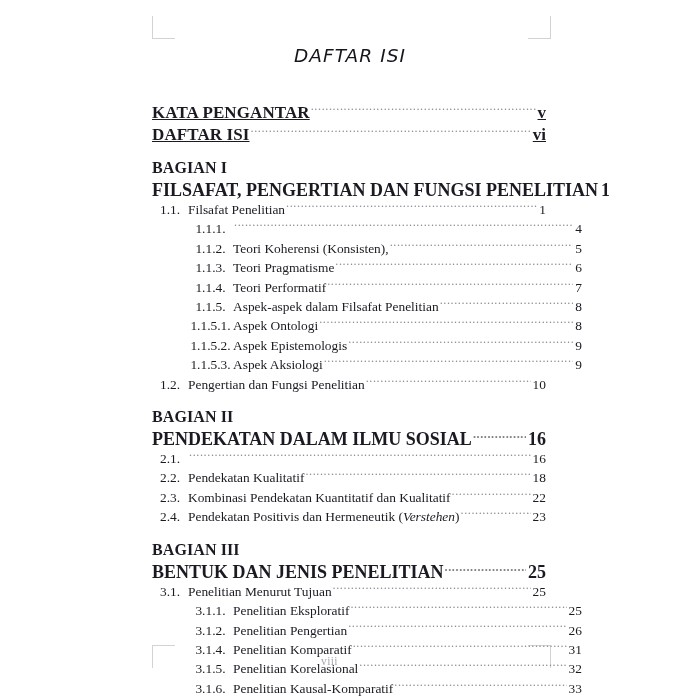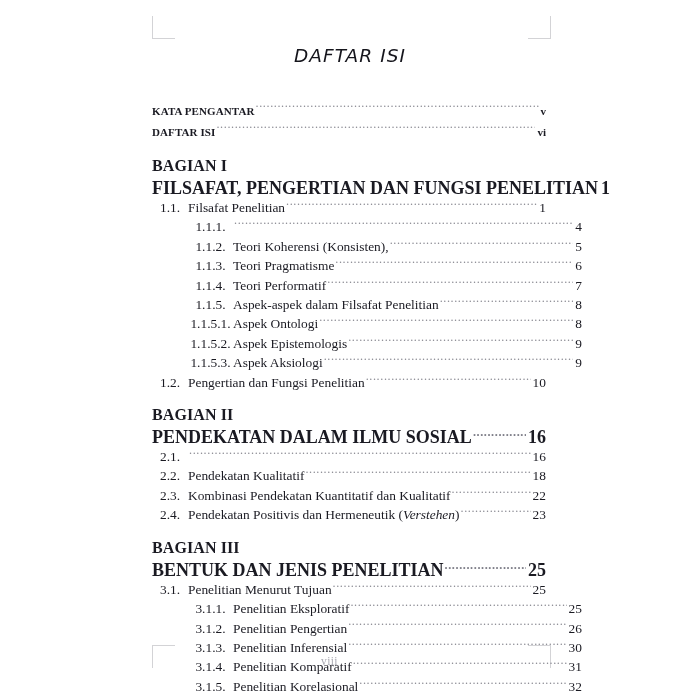--- a/index.html
+++ b/index.html
@@ -85,21 +85,21 @@
     left: 0;
     white-space: nowrap;
   }
   .page {
     flex: 0 0 auto;
     text-align: right;
     padding-left: 1px;
   }
 
   
-  .row-front { font-size: 11px; line-height: 21px; }
+  .row-front { font-size: 17px; line-height: 21px; text-decoration: underline; }
   .row-front .label { font-weight: 700; letter-spacing: 0.1px; }
   .row-front .page  { font-weight: 700; }
 
   
   .row-part {
     font-weight: 700;
     font-size: 16px;
     line-height: 20px;
     letter-spacing: 0.1px;
   }
@@ -278,26 +278,20 @@
       <span class="leader"></span>
       <span class="page">25</span>
     </div>
     <div class="row lvl3">
       <span class="num">3.1.2.</span>
       <span class="label">Penelitian Pengertian</span>
       <span class="leader"></span>
       <span class="page">26</span>
     </div>
     <div class="row lvl3">
-      <span class="num">3.1.3.</span>
-      <span class="label">Penelitian Inferensial</span>
-      <span class="leader"></span>
-      <span class="page">30</span>
-    </div>
-    <div class="row lvl3">
       <span class="num">3.1.4.</span>
       <span class="label">Penelitian Komparatif</span>
       <span class="leader"></span>
       <span class="page">31</span>
     </div>
     <div class="row lvl3">
       <span class="num">3.1.5.</span>
       <span class="label">Penelitian Korelasional</span>
       <span class="leader"></span>
       <span class="page">32</span>

